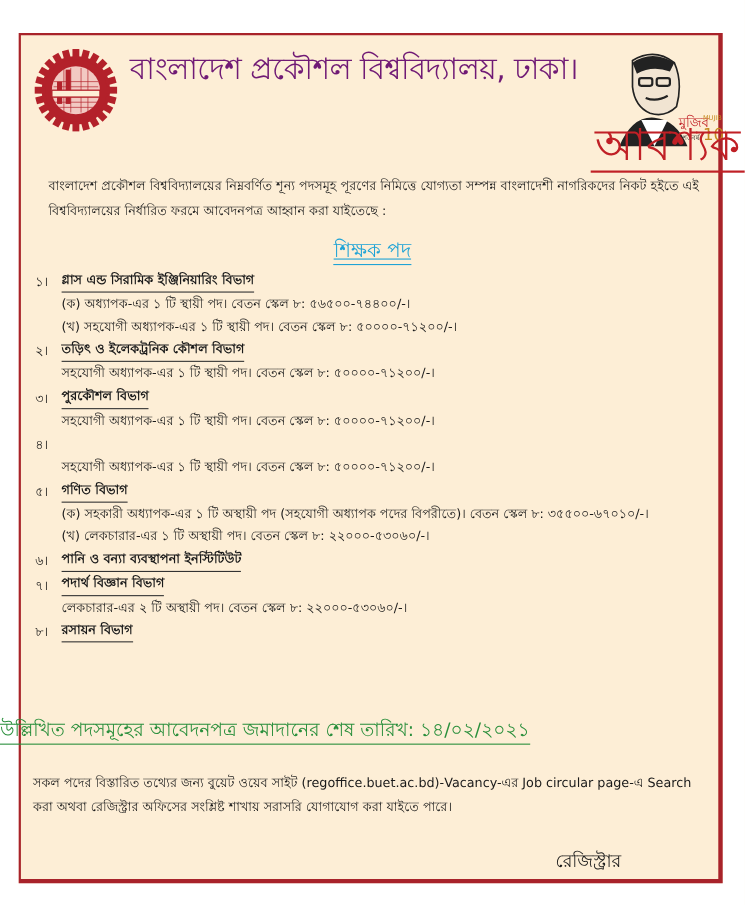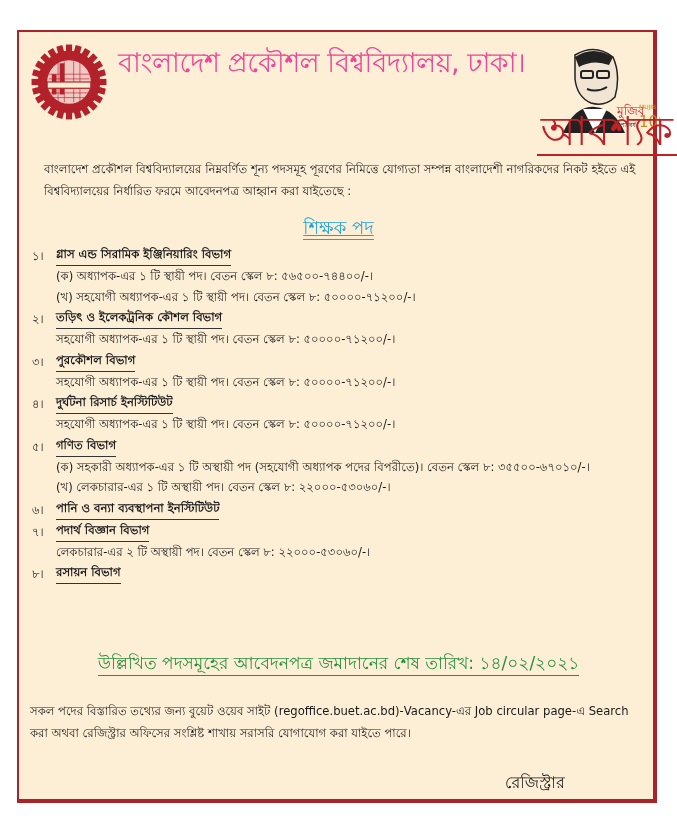--- a/index.html
+++ b/index.html
@@ -2,35 +2,35 @@
 <html><head>
 <meta charset="utf-8">
 <style>
   html, body { margin:0; padding:0; background:#ffffff; }
   body { width:677px; height:823px; position:relative; overflow:hidden;
          font-family:"DejaVu Sans", sans-serif; color:#1a1a1a; }
   .frame { position:absolute; left:17px; top:30px; width:640px; height:773px;
            background:#fdeed6; border:2px solid #a8232a; border-right-width:4px; border-bottom-width:4px; box-sizing:border-box; }
   .logo { position:absolute; left:30px; top:43px; width:78px; height:78px; }
   .portrait { position:absolute; left:555px; top:45px; width:105px; height:90px; }
-  .uni-title { position:absolute; left:118px; top:42px; width:440px; font-size:27px; color:#ec4899;
+  .uni-title { position:absolute; left:118px; top:42px; width:440px; font-size:27px; color:#701a75;
                font-family:"DejaVu Sans", sans-serif; white-space:nowrap; letter-spacing:-0.5px; }
   .wanted { position:absolute; left:0; right:0; top:100px; text-align:right; font-size:40px; color:#c02026;
             font-family:"DejaVu Serif", serif; }
   .wanted span { border-bottom:2px solid #c02026; padding:0 4px; }
   .intro { position:absolute; left:44px; top:158px; width:615px; font-size:11.6px; line-height:22px; }
   .section { position:absolute; left:0; right:0; top:214px; text-align:center; font-size:18px; color:#1fa3d6;text-decoration:underline; }
   .section span { border-bottom:1px solid #1fa3d6; padding-bottom:1px; }
   .depts { position:absolute; left:32px; top:246px; width:620px; font-size:11.6px; }
   .dept { margin-bottom:2px; }
   .dept-head { display:flex; line-height:20px; }
   .dept-num { width:24px; }
   .dept-name { border-bottom:1.2px solid #333; line-height:17px; font-weight:bold; }
   .pos { padding-left:24px; line-height:20.5px; }
-  .deadline { position:absolute; left:0; right:0; top:650px; text-align:center; font-size:17px; color:#2a8f3c; }
+  .deadline { position:absolute; left:0; right:0; top:650px; text-align:left; font-size:17px; color:#2a8f3c; }
   .deadline span { border-bottom:1.5px solid #2a8f3c; padding-bottom:2px; }
   .footer-note { position:absolute; left:30px; top:700px; width:620px; font-size:11.6px; line-height:22px; }
   .sign { position:absolute; left:505px; top:770px; font-size:16px; }
 </style>
 </head>
 <body>
 
 <div class="frame"></div>
 
 <svg class="logo" viewBox="0 0 100 100">
@@ -98,21 +98,20 @@
     <div class="dept">
       <div class="dept-head">
         <span class="dept-num">৩।</span>
         <span class="dept-name">পুরকৌশল বিভাগ</span>
       </div>
       <div class="pos">সহযোগী অধ্যাপক-এর ১ টি স্থায়ী পদ। বেতন স্কেল ৮: ৫০০০০-৭১২০০/-।</div>
     </div>
     <div class="dept">
       <div class="dept-head">
         <span class="dept-num">৪।</span>
-        <span class="dept-name">দুর্ঘটনা রিসার্চ ইনস্টিটিউট</span>
       </div>
       <div class="pos">সহযোগী অধ্যাপক-এর ১ টি স্থায়ী পদ। বেতন স্কেল ৮: ৫০০০০-৭১২০০/-।</div>
     </div>
     <div class="dept">
       <div class="dept-head">
         <span class="dept-num">৫।</span>
         <span class="dept-name">গণিত বিভাগ</span>
       </div>
       <div class="pos">(ক) সহকারী অধ্যাপক-এর ১ টি অস্থায়ী পদ (সহযোগী অধ্যাপক পদের বিপরীতে)। বেতন স্কেল ৮: ৩৫৫০০-৬৭০১০/-।</div>
       <div class="pos">(খ) লেকচারার-এর ১ টি অস্থায়ী পদ। বেতন স্কেল ৮: ২২০০০-৫৩০৬০/-।</div>

